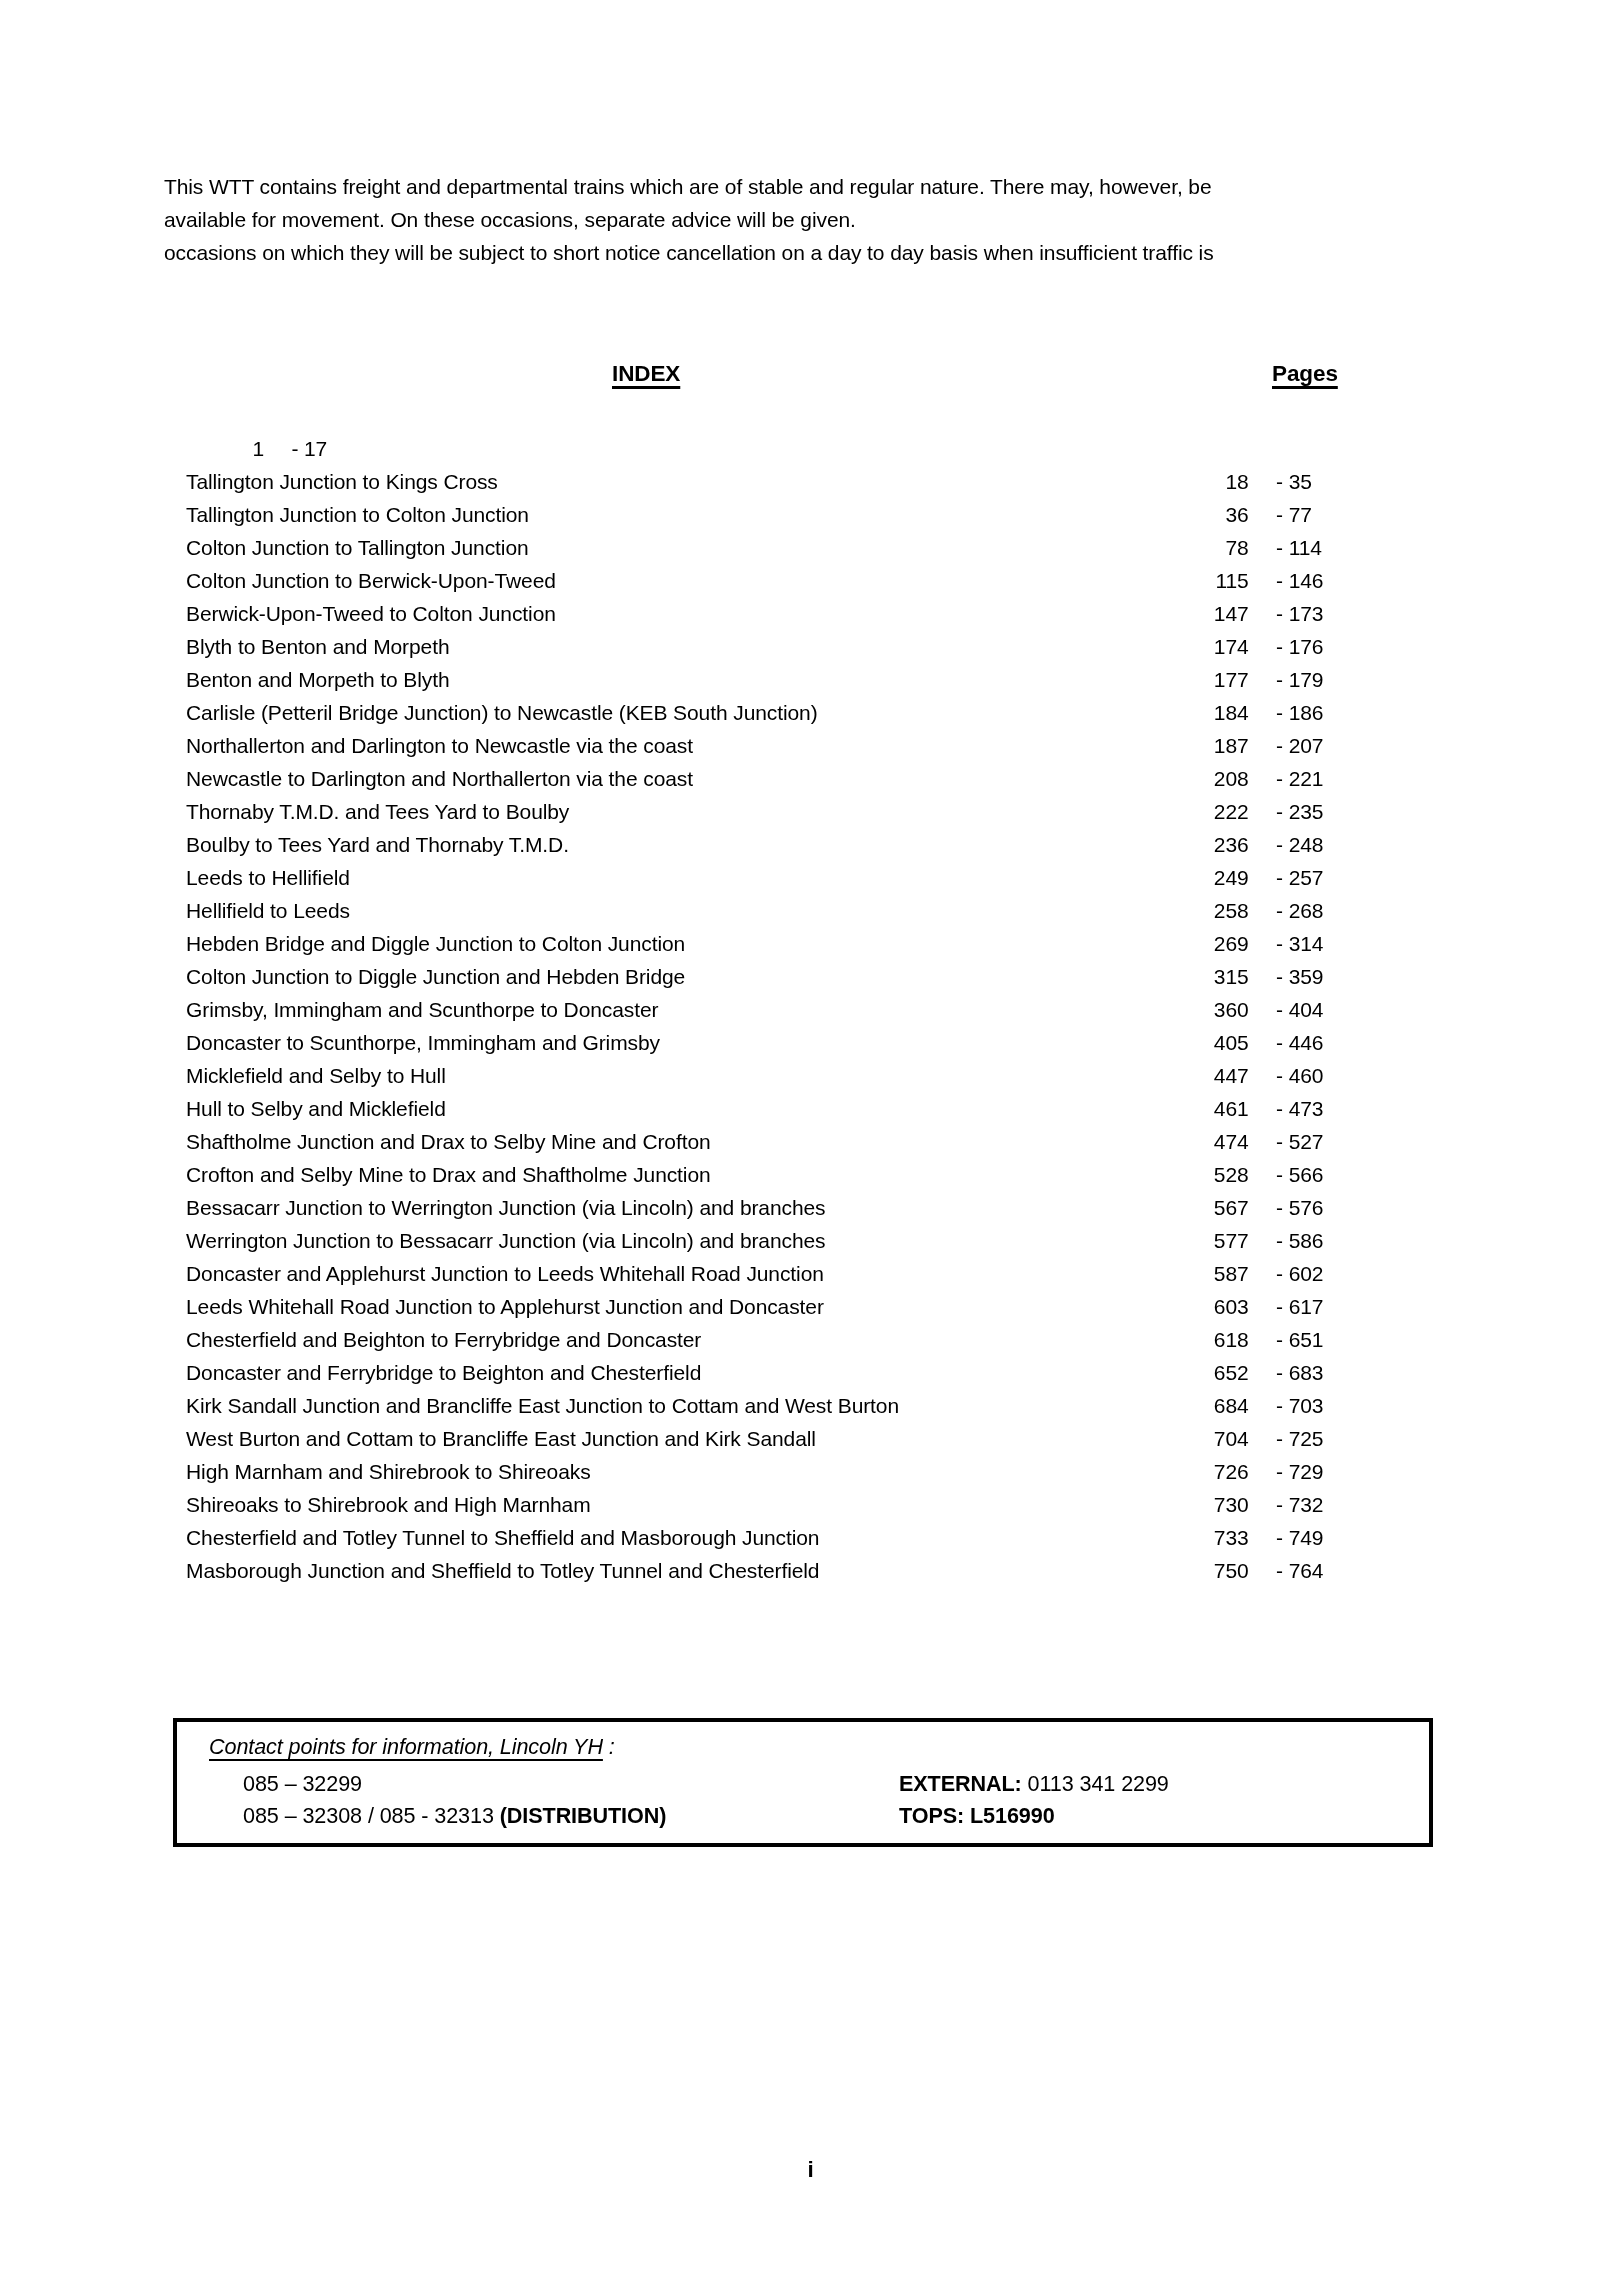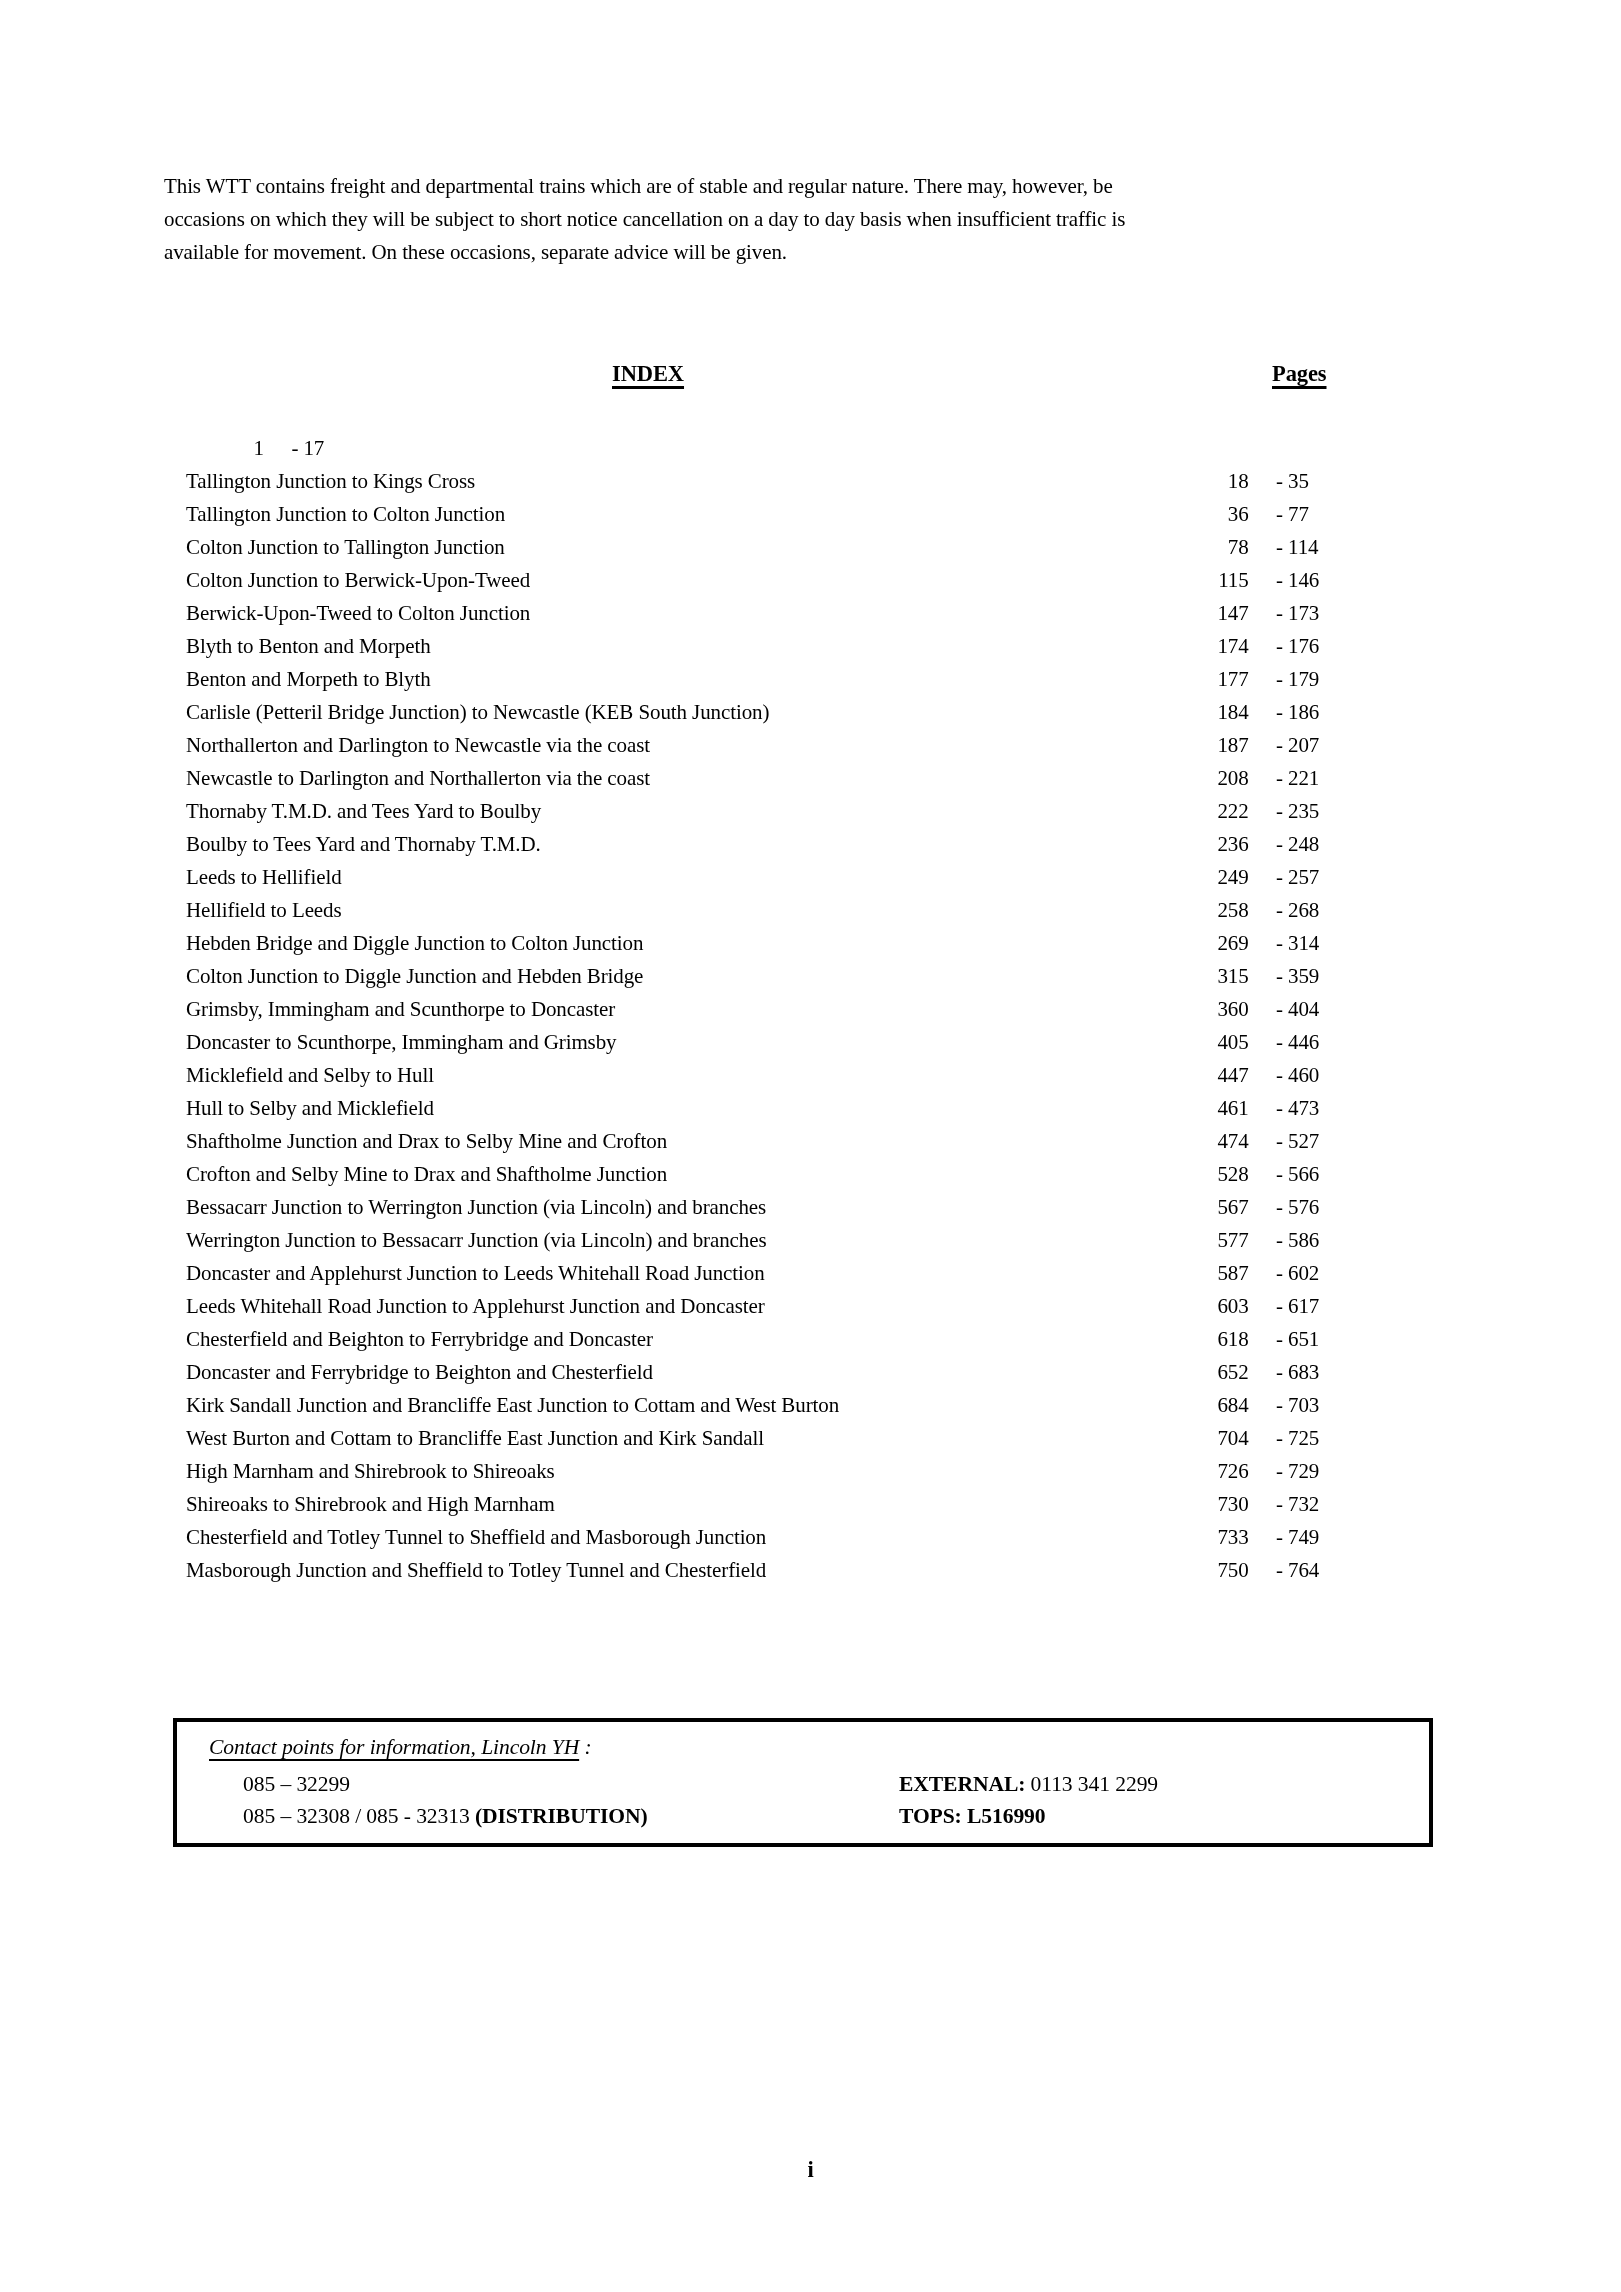--- a/index.html
+++ b/index.html
@@ -1,21 +1,21 @@
 <!DOCTYPE html>
 <html><head>
 <meta charset="utf-8">
 <style>
   html, body { margin: 0; padding: 0; background: #888; }
   .page {
     position: relative;
     width: 1621px;
     height: 2293px;
     background: #ffffff;
-    font-family: Liberation Serif, serif;
+    font-family: Liberation Sans, sans-serif;
     color: #000000;
     letter-spacing: -0.1px;
     overflow: hidden;
     margin: 0 auto;
   }
   
   .intro {
     position: absolute;
     left: 164px;
     top: 170px;
@@ -109,22 +109,22 @@
     font-weight: bold;
   }
 </style>
 </head>
 <body>
 
 <div class="page">
 
   <div class="intro">
     <div>This WTT contains freight and departmental trains which are of stable and regular nature.  There may, however, be</div>
+    <div>available for movement.  On these occasions, separate advice will be given.</div>
     <div>occasions on which they will be subject to short notice cancellation on a day to day basis when insufficient traffic is</div>
-    <div>available for movement.  On these occasions, separate advice will be given.</div>
   </div>
 
   <div class="index-title">INDEX</div>
   <div class="pages-heading">Pages</div>
 
   <div class="index-list">
     <div class="index-row">
       <span class="p-start">1</span>
       <span class="p-end">- 17</span>
     </div>

